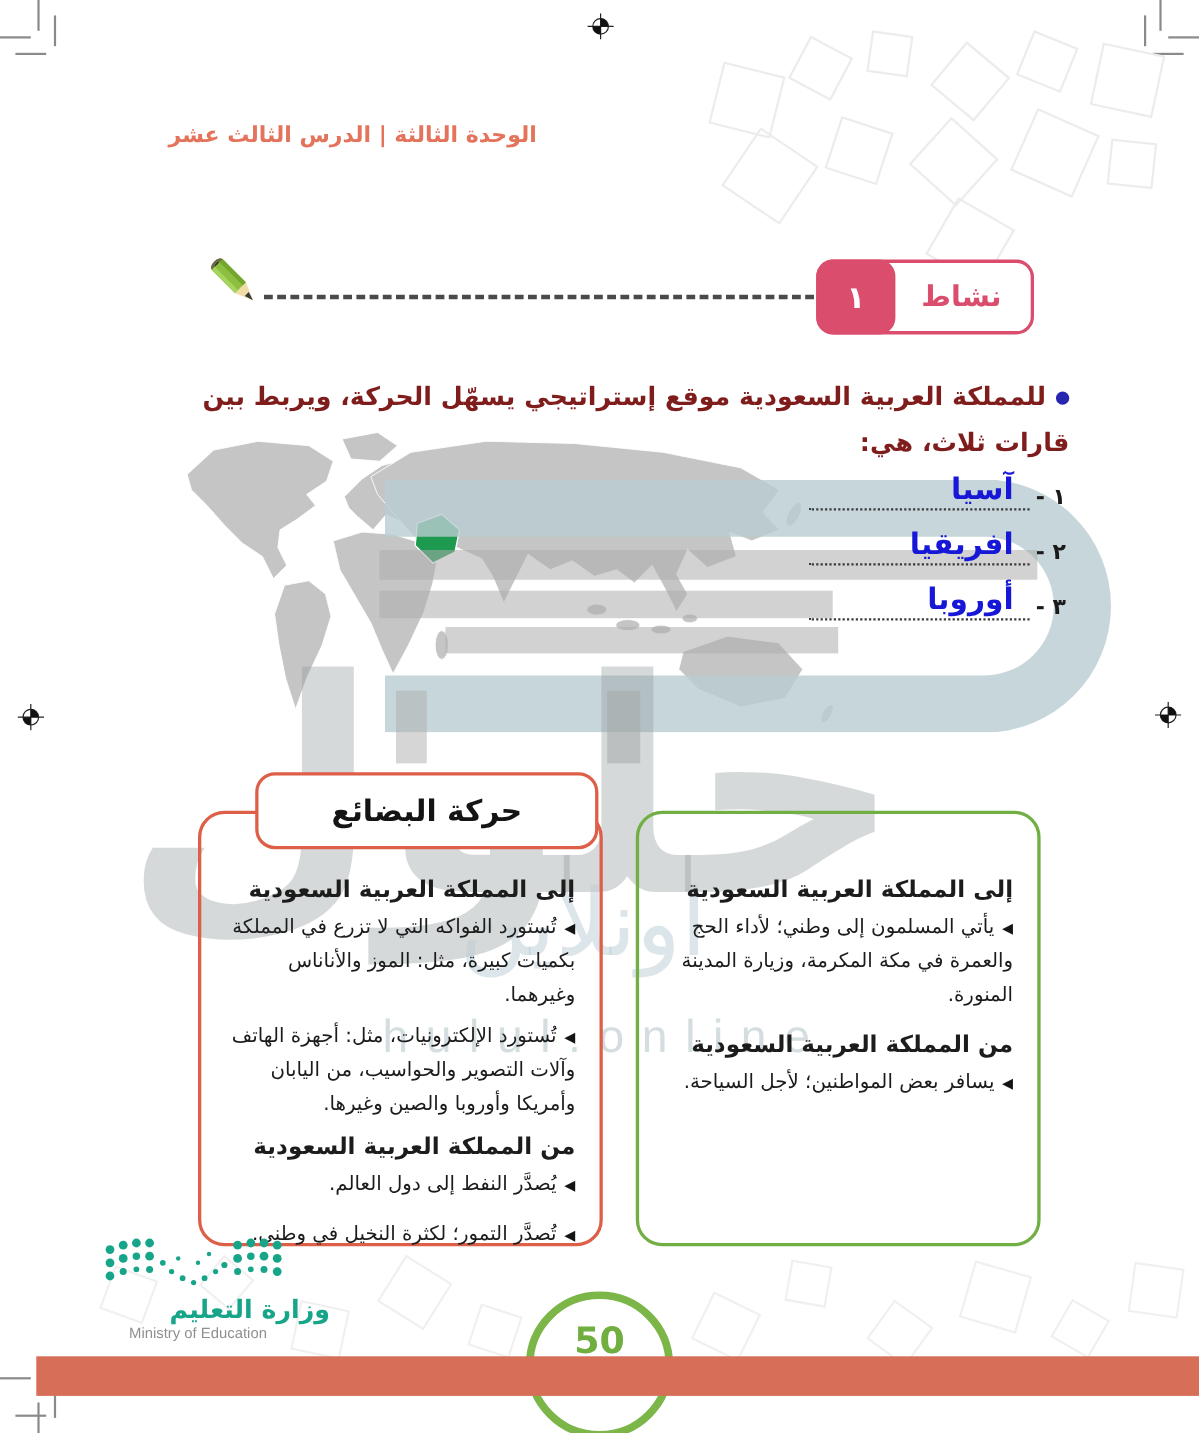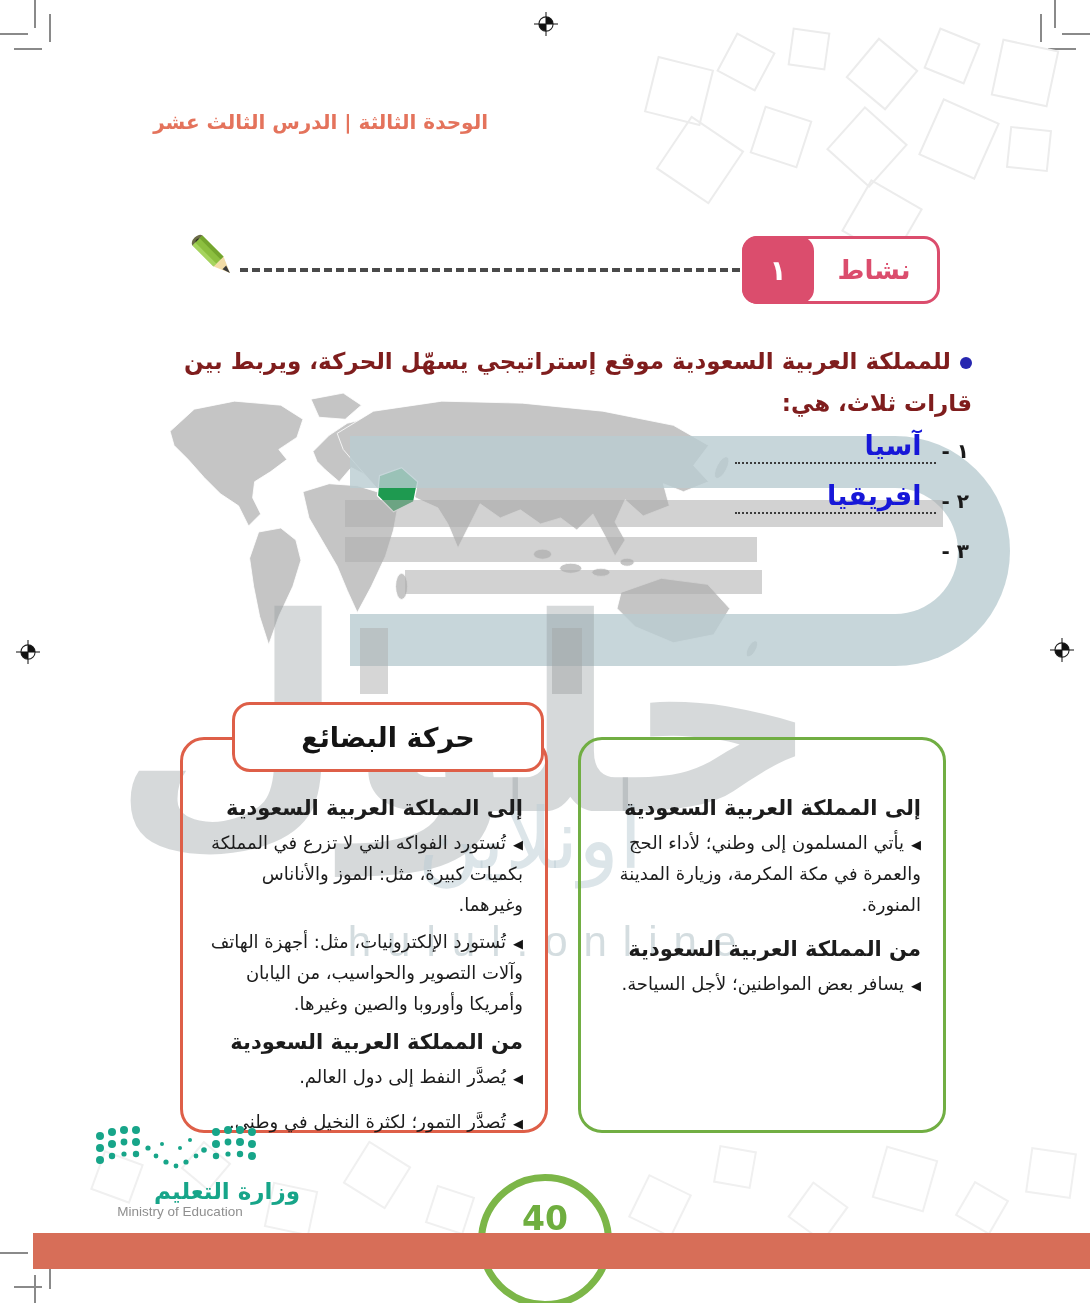--- a/index.html
+++ b/index.html
@@ -270,20 +270,23 @@
       </span>
     </div>
     <div class="fill-row">
       <span class="fill-num">٢ -</span>
       <span class="fill-line">
         <span class="fill-answer">افريقيا</span>
       </span>
     </div>
     <div class="fill-row">
       <span class="fill-num">٣ -</span>
+      <span class="fill-line">
+        <span class="fill-answer">أوروبا</span>
+      </span>
     </div>
   </div>
 
   <div id="goods-header" class="mv-header">حركة البضائع</div>
   <div id="goods-box" class="mv-box">
     <div class="mv-content">
       <div class="mv-section-title">إلى المملكة العربية السعودية</div>
       <div class="mv-bullet">
         <span class="marker">◀</span><span>تُستورد الفواكه التي لا تزرع في المملكة بكميات كبيرة، مثل: الموز والأناناس وغيرهما.</span>
       </div>
@@ -349,18 +352,18 @@
       <circle cx="70" cy="22" r="2"></circle>
         <circle cx="88" cy="26" r="2"></circle>
         <circle cx="98" cy="18" r="2"></circle>
     </g>
   </svg>
   <div id="moe-ar" class="abs">وزارة التعليم</div>
   <div id="moe-en" class="abs">Ministry of Education</div>
   <div id="moe-year" class="abs">2022 - 1444</div>
 
   <div id="page-circle" class="abs">
-    <div id="page-num">40</div>
+    <div id="page-num">50</div>
   </div>
 
   <div id="bottom-bar" class="abs"></div>
 
 </div>
 
 </body></html>

